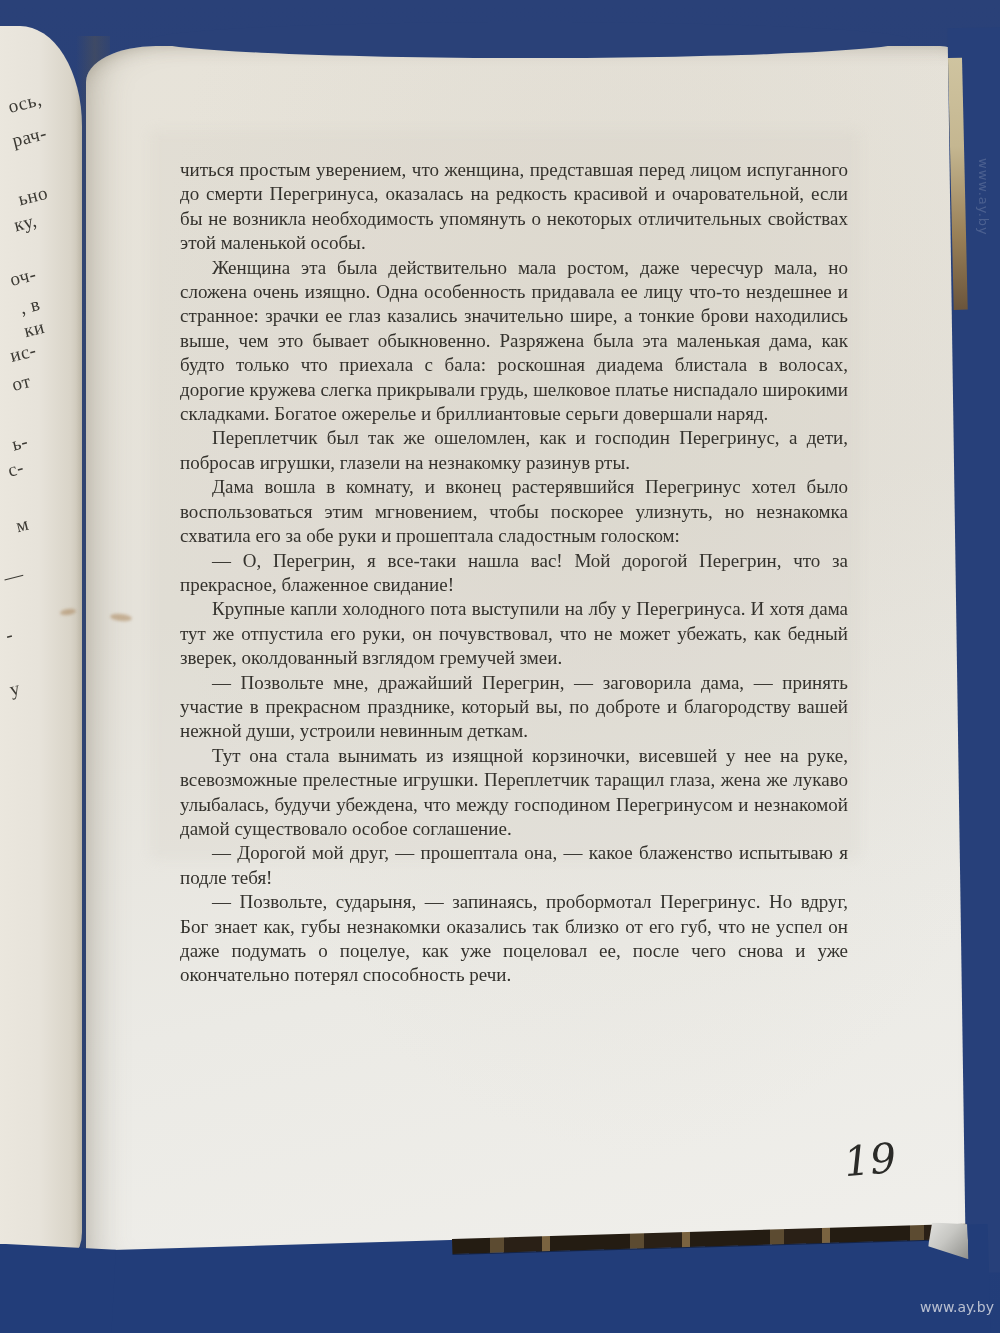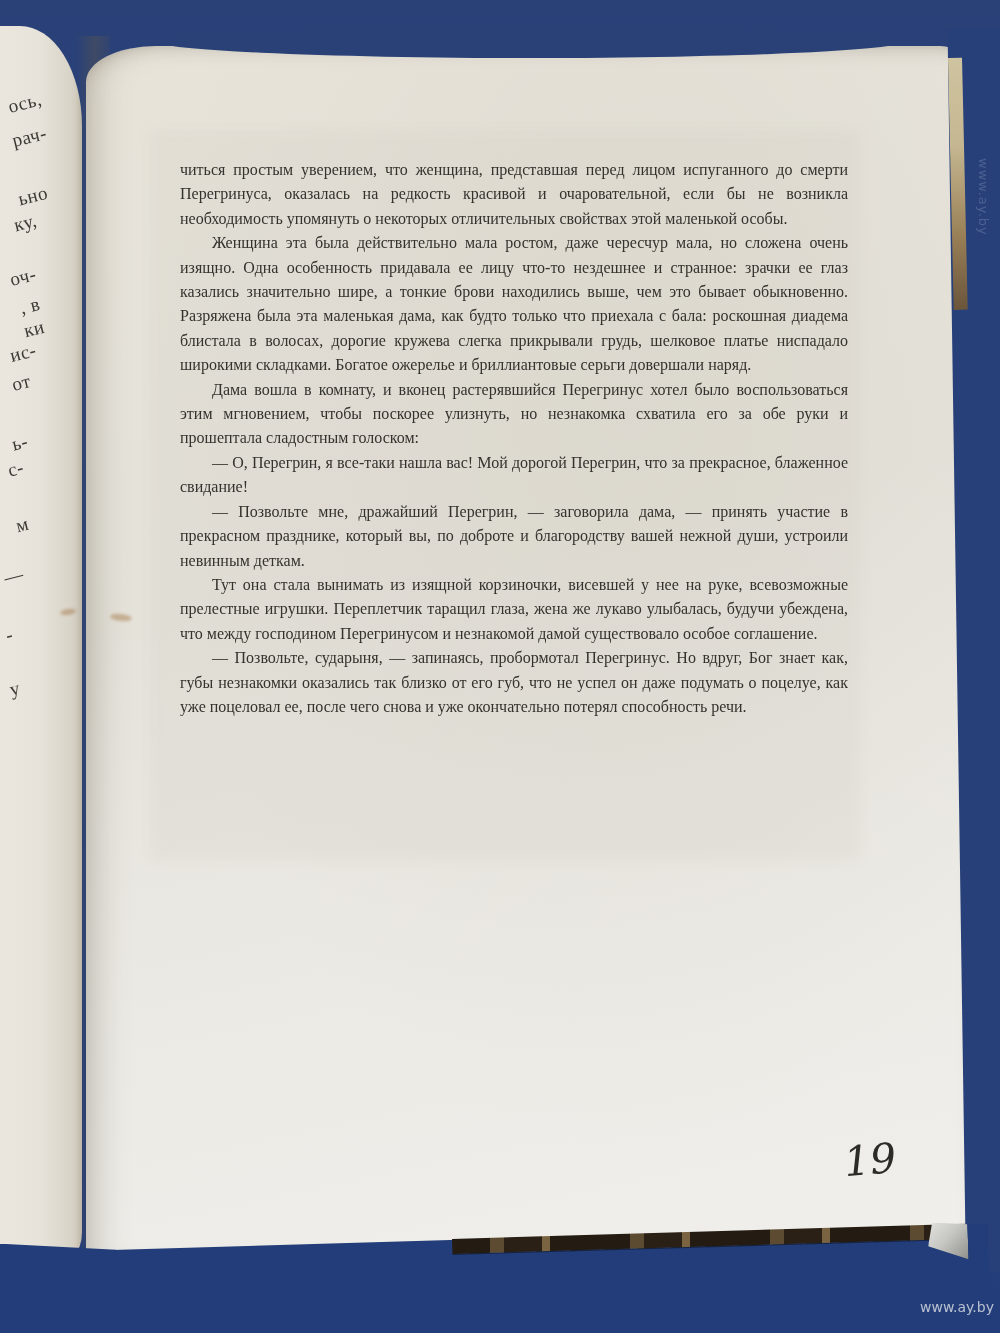--- a/index.html
+++ b/index.html
@@ -28,21 +28,21 @@
   
   #showthrough{position:absolute;left:150px;top:130px;width:710px;height:730px;
     background:rgba(203,198,186,.18);filter:blur(6px);border-radius:8px;}
 
   
   #top-edge-dip{position:absolute;left:150px;top:22px;width:760px;height:36px;
     background:#2a4178;border-radius:50%;}
 
   
   #text-block{position:absolute;left:180px;top:158px;width:668px;color:#34322d;
-    font-size:16px;line-height:24.4px;text-align:justify;}
+    font-size:19px;line-height:24.4px;text-align:justify;}
   #text-block p{margin:0;text-indent:32px;}
   #text-block p.first{text-indent:0;}
 
   #page-number{position:absolute;left:840px;top:1136px;width:60px;text-align:center;
     font-family:"DejaVu Serif", serif;font-style:italic;font-size:41px;color:#2b2b28;
     transform:rotate(-5deg);}
 
   
   .stain{position:absolute;border-radius:50%;background:rgba(158,112,62,.45);filter:blur(1.5px);}
   #stain-1{left:60px;top:609px;width:16px;height:6px;transform:rotate(-8deg);}
@@ -102,24 +102,27 @@
 
   <div id="gutter-shadow"></div>
 
   <div id="main-page"></div>
   <div id="showthrough"></div>
   <div id="top-edge-dip"></div>
 
   <div id="text-block">
       <p class="first">читься простым уверением, что женщина, представшая перед лицом испуганного до смерти Перегринуса, оказалась на редкость красивой и очаровательной, если бы не возникла необходимость упомянуть о некоторых отличительных свойствах этой маленькой особы.</p>
       <p>Женщина эта была действительно мала ростом, даже чересчур мала, но сложена очень изящно. Одна особенность придавала ее лицу что-то нездешнее и странное: зрачки ее глаз казались значительно шире, а тонкие брови находились выше, чем это бывает обыкновенно. Разряжена была эта маленькая дама, как будто только что приехала с бала: роскошная диадема блистала в волосах, дорогие кружева слегка прикрывали грудь, шелковое платье ниспадало широкими складками. Богатое ожерелье и бриллиантовые серьги довершали наряд.</p>
+      <p>Переплетчик был так же ошеломлен, как и господин Перегринус, а дети, побросав игрушки, глазели на незнакомку разинув рты.</p>
       <p>Дама вошла в комнату, и вконец растерявшийся Перегринус хотел было воспользоваться этим мгновением, чтобы поскорее улизнуть, но незнакомка схватила его за обе руки и прошептала сладостным голоском:</p>
       <p>— О, Перегрин, я все-таки нашла вас! Мой дорогой Перегрин, что за прекрасное, блаженное свидание!</p>
+      <p>Крупные капли холодного пота выступили на лбу у Перегринуса. И хотя дама тут же отпустила его руки, он почувствовал, что не может убежать, как бедный зверек, околдованный взглядом гремучей змеи.</p>
       <p>— Позвольте мне, дражайший Перегрин, — заговорила дама, — принять участие в прекрасном празднике, который вы, по доброте и благородству вашей нежной души, устроили невинным деткам.</p>
       <p>Тут она стала вынимать из изящной корзиночки, висевшей у нее на руке, всевозможные прелестные игрушки. Переплетчик таращил глаза, жена же лукаво улыбалась, будучи убеждена, что между господином Перегринусом и незнакомой дамой существовало особое соглашение.</p>
+      <p>— Дорогой мой друг, — прошептала она, — какое блаженство испытываю я подле тебя!</p>
       <p>— Позвольте, сударыня, — запинаясь, пробормотал Перегринус. Но вдруг, Бог знает как, губы незнакомки оказались так близко от его губ, что не успел он даже подумать о поцелуе, как уже поцеловал ее, после чего снова и уже окончательно потерял способность речи.</p>
     </div>
 
   <div id="stain-1" class="stain"></div>
   <div id="stain-2" class="stain"></div>
 
   <div id="page-number">19</div>
 
   <div id="right-cut"></div>
   <div id="page-edge-tan"></div>

